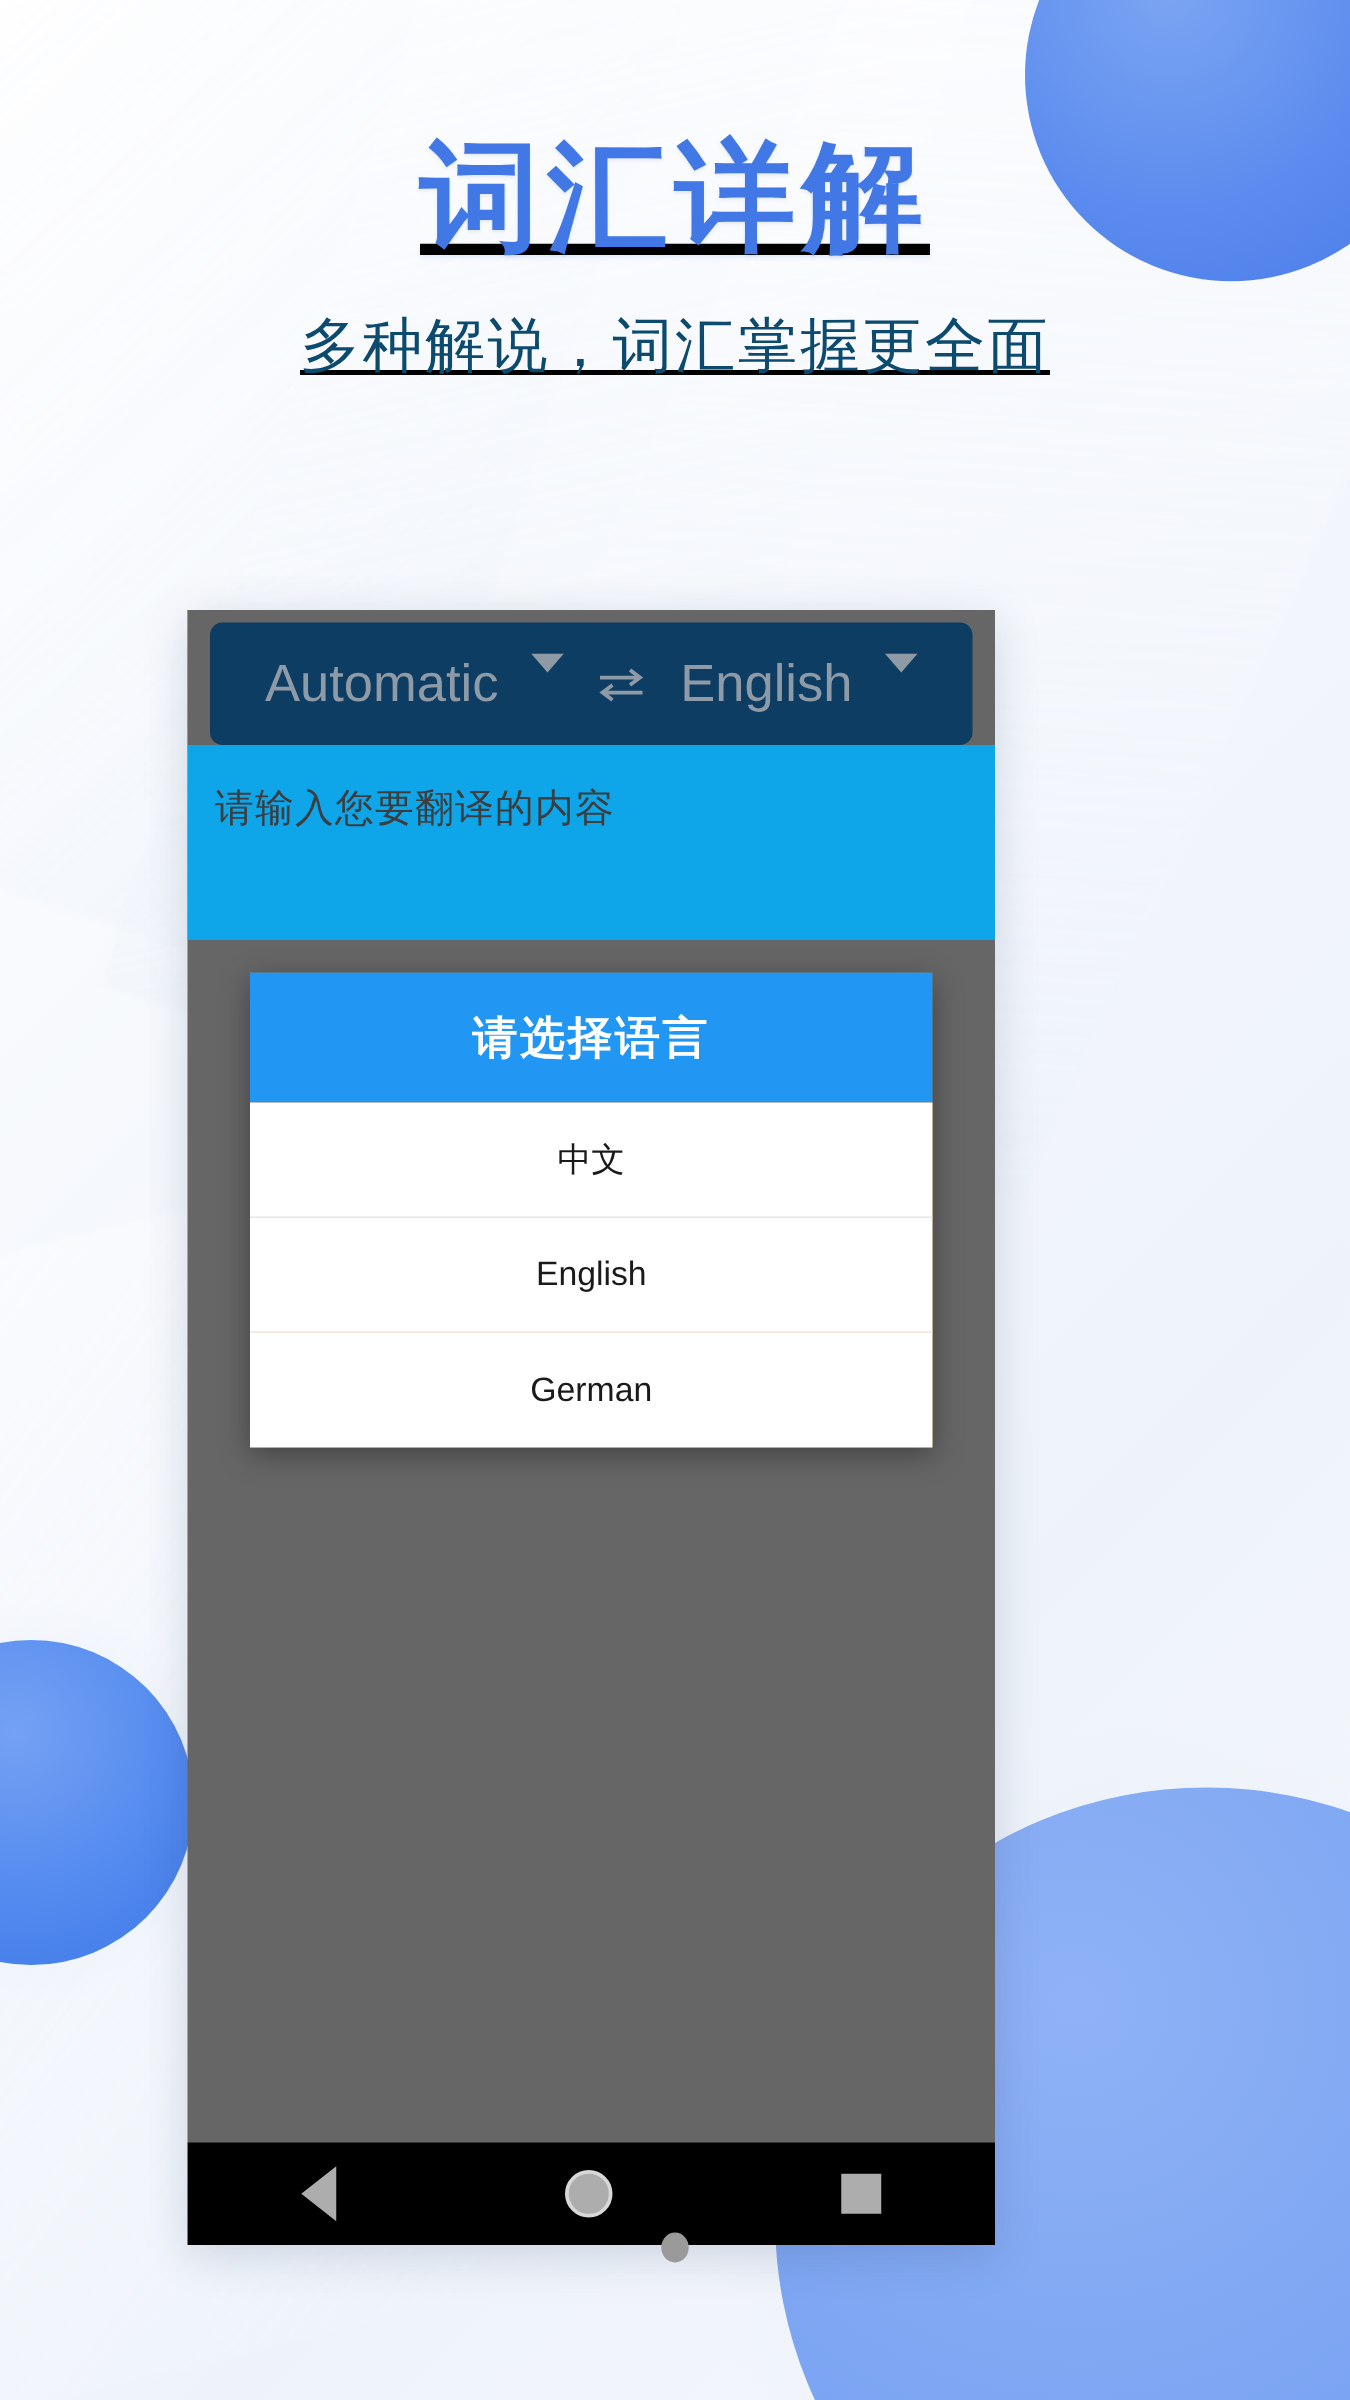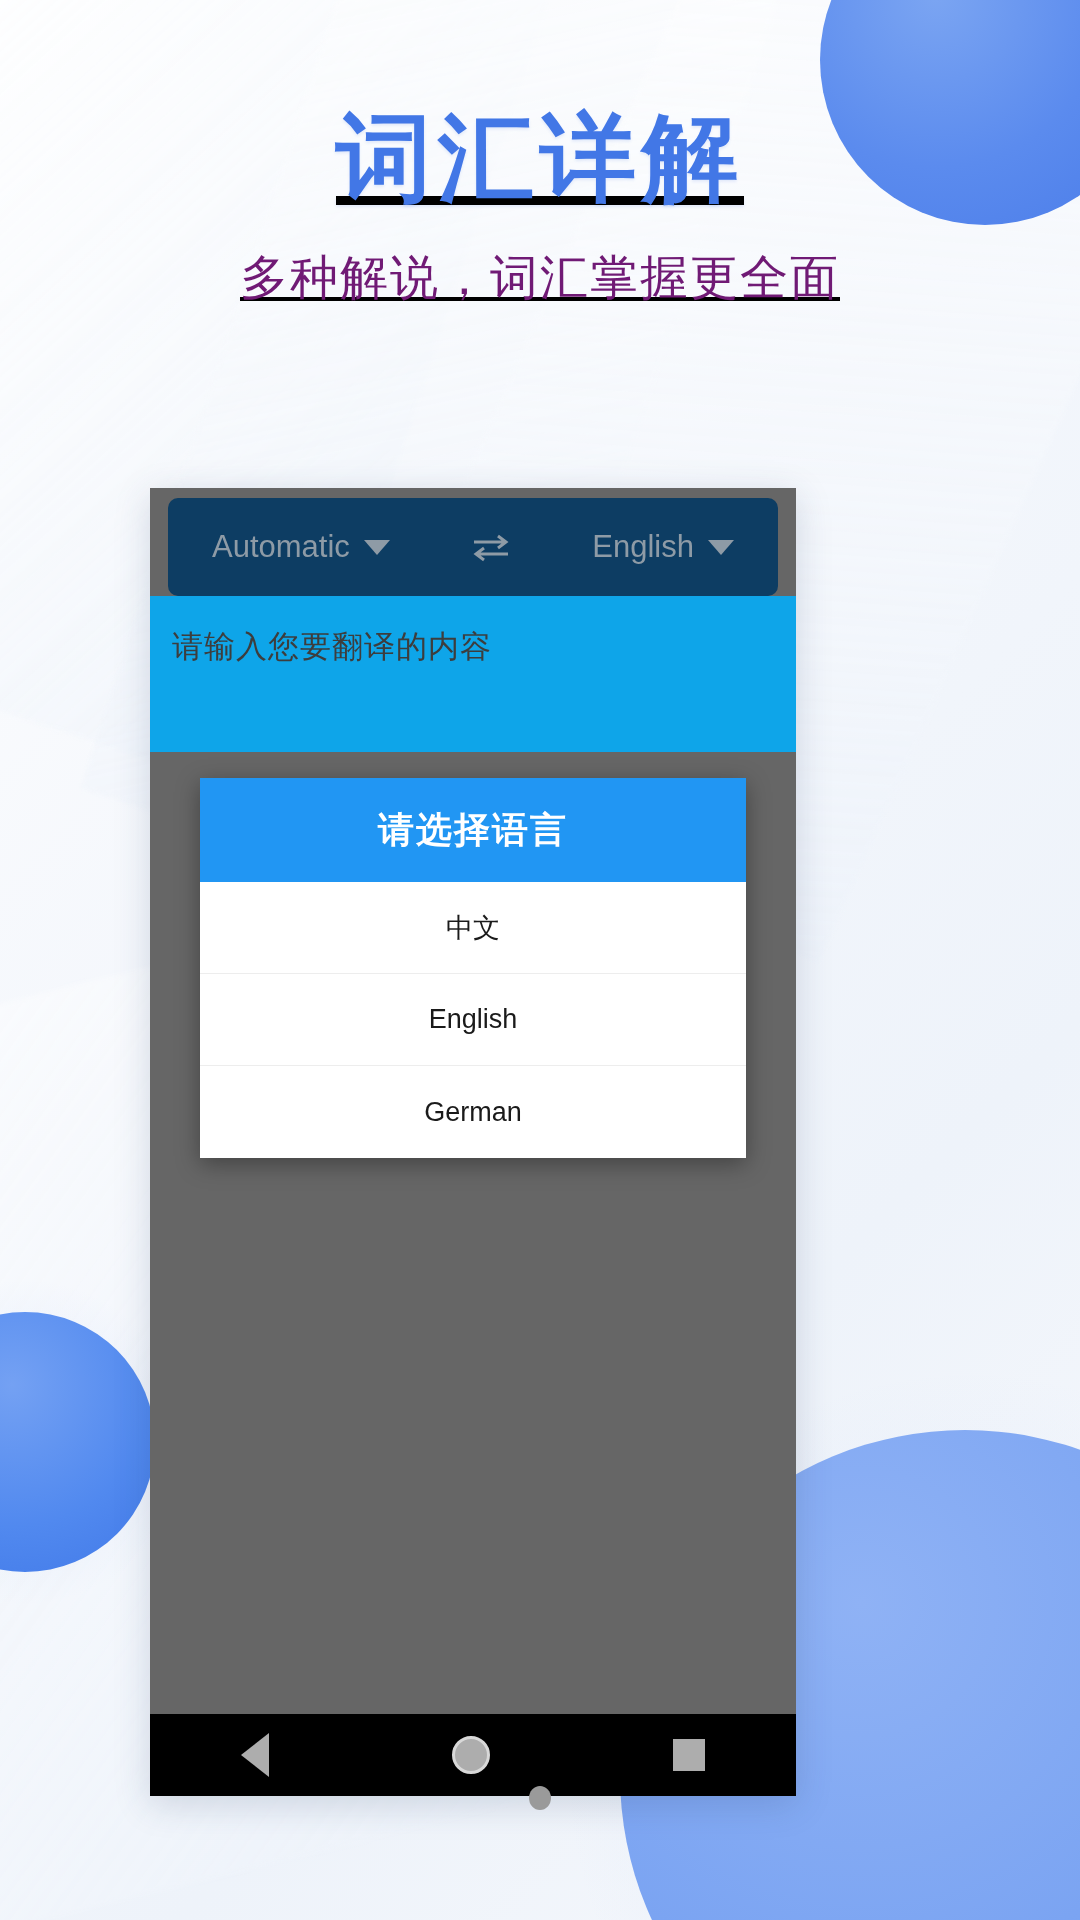--- a/index.html
+++ b/index.html
@@ -89,21 +89,21 @@
     font-size: 96px;
     font-weight: bold;
     color: #4277e6;
     letter-spacing: 6px;
     line-height: 1.12;
     text-shadow: 0 2px 3px rgba(60,110,220,0.12);
   }
   #page-subtitle {
     margin-top: 36px;
     font-size: 48px;
-    color: #701a75;
+    color: #0c4a6e;
     letter-spacing: 2px;
     line-height: 1.25;
   }
 
   
   #phone {
     position: absolute;
     left: 150px;
     top: 488px;
     width: 646px;
@@ -161,23 +161,22 @@
     height: 98px;
     background: #0d3d63;
     border-radius: 10px;
     display: flex;
     align-items: center;
     justify-content: space-between;
     padding: 0 44px;
   }
   .lang-chip {
     display: flex;
-    align-items: center;
-    gap: 14px;
-    font-size: 31px;
+    gap: 26px;
+    font-size: 42px;
     color: #8e9ba6;
   }
   .caret {
     width: 0; height: 0;
     border-left: 13px solid transparent;
     border-right: 13px solid transparent;
     border-top: 15px solid #8e9ba6;
   }
   #swap-icon {
     width: 46px;

